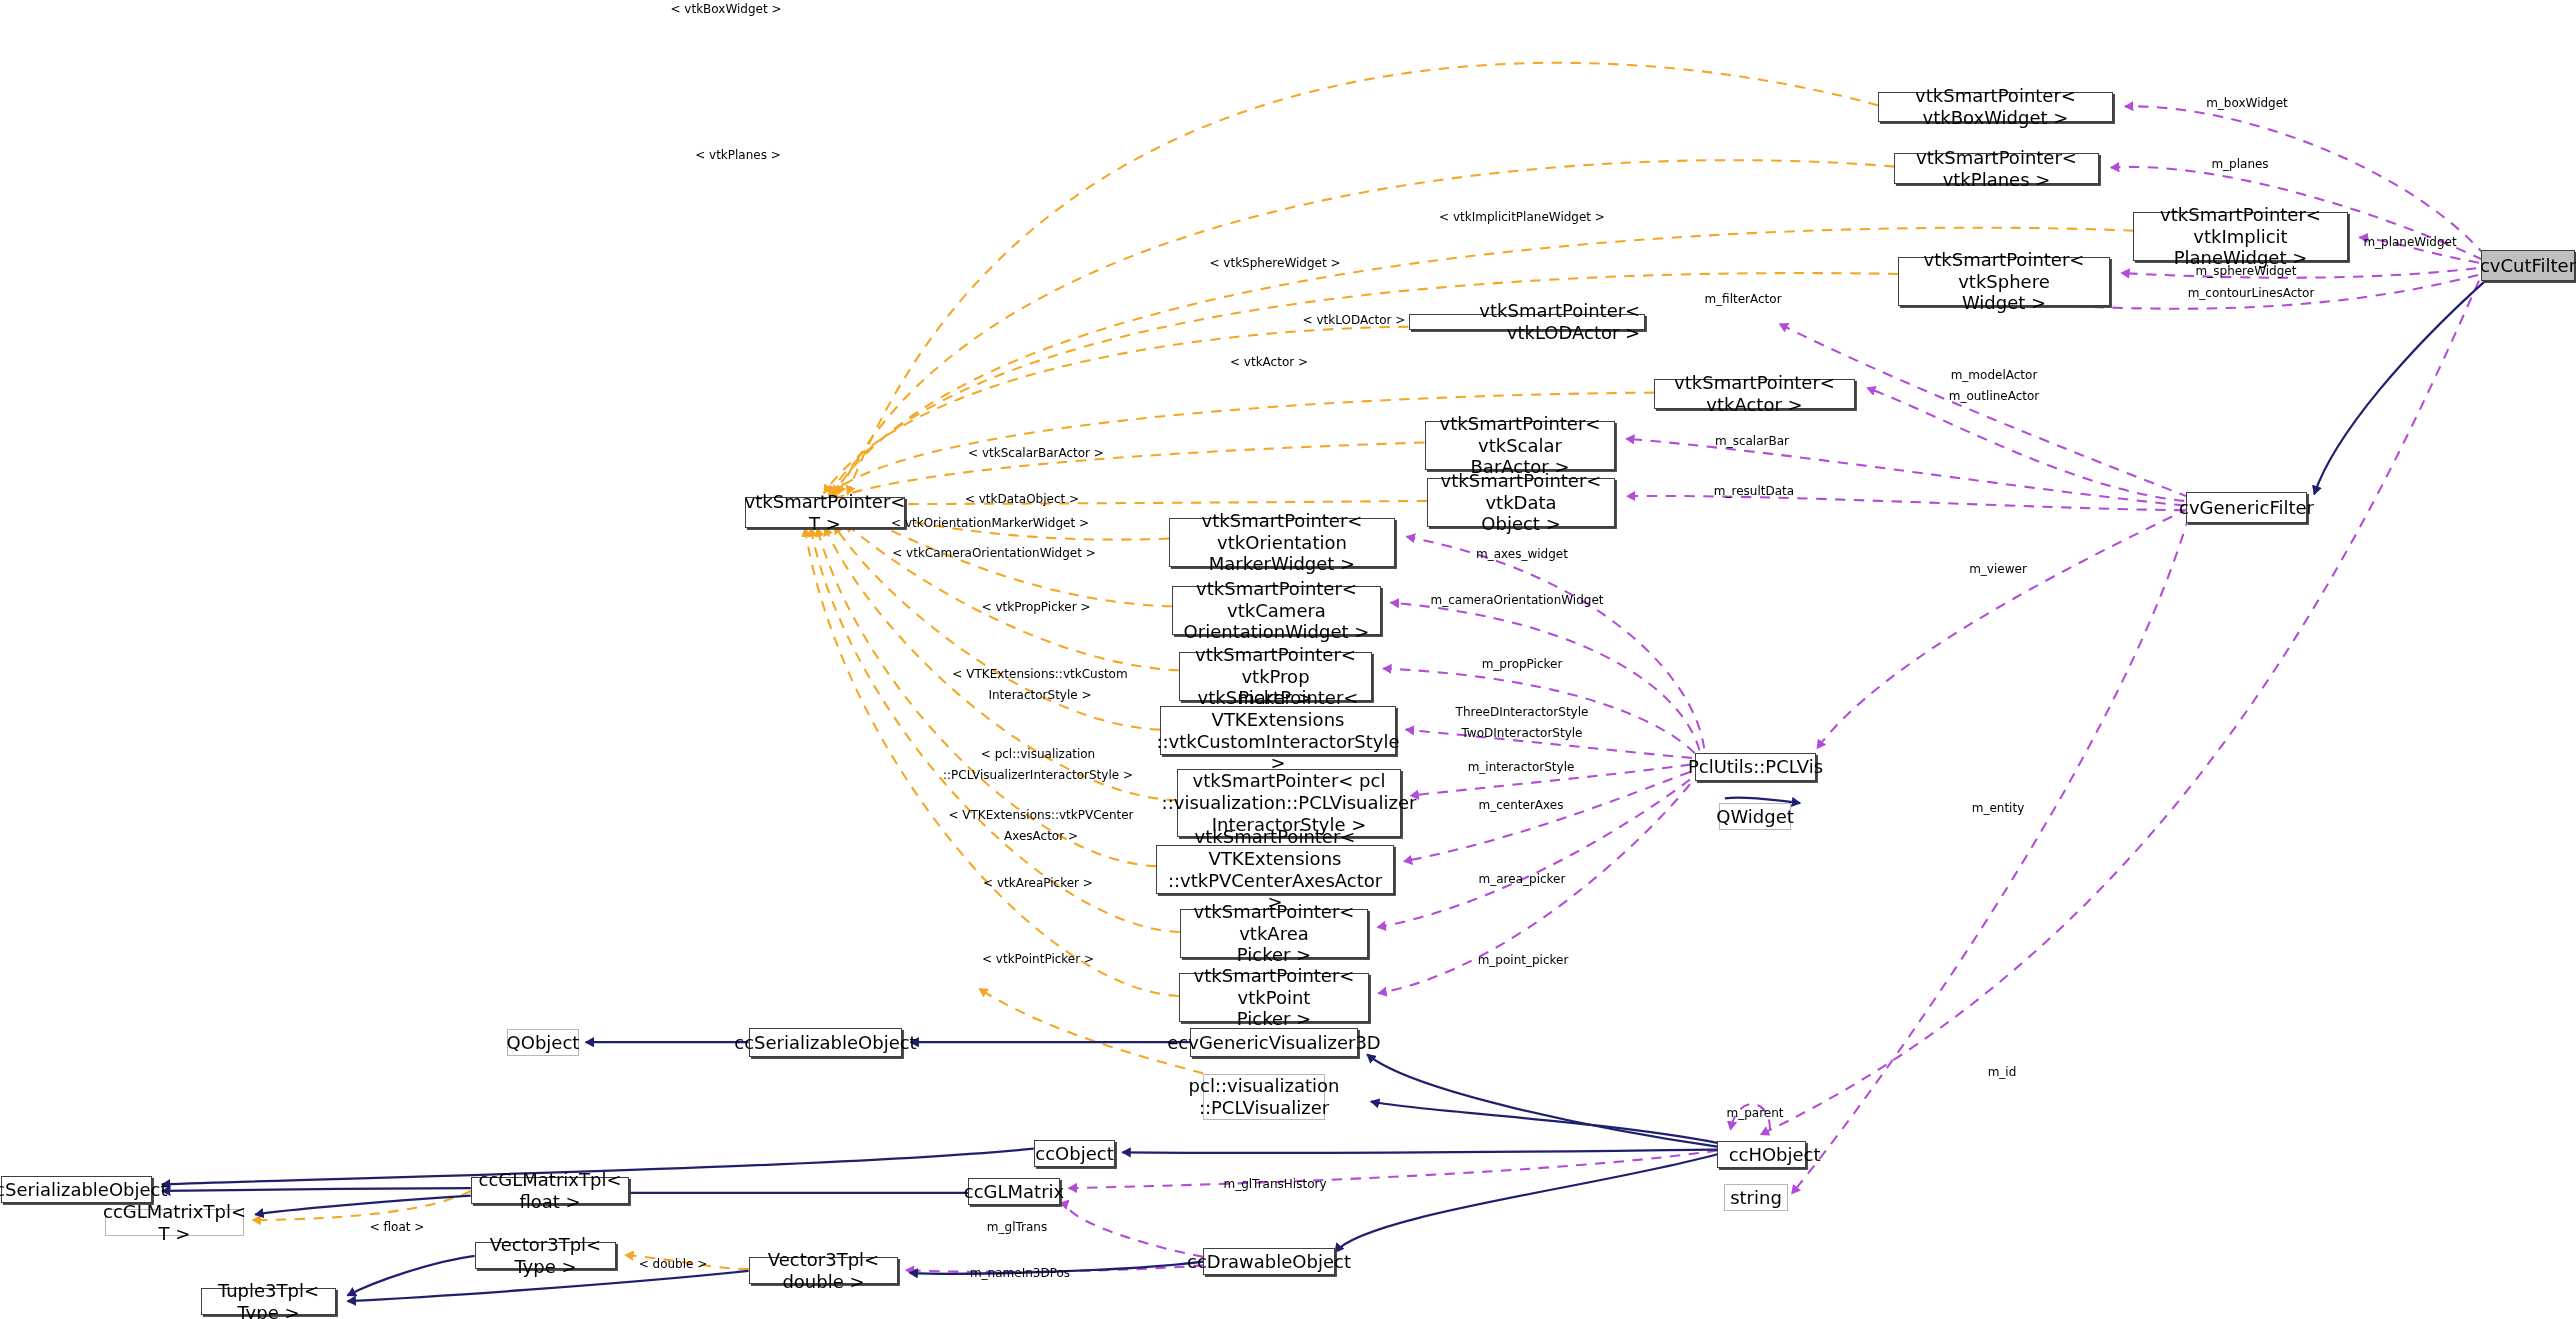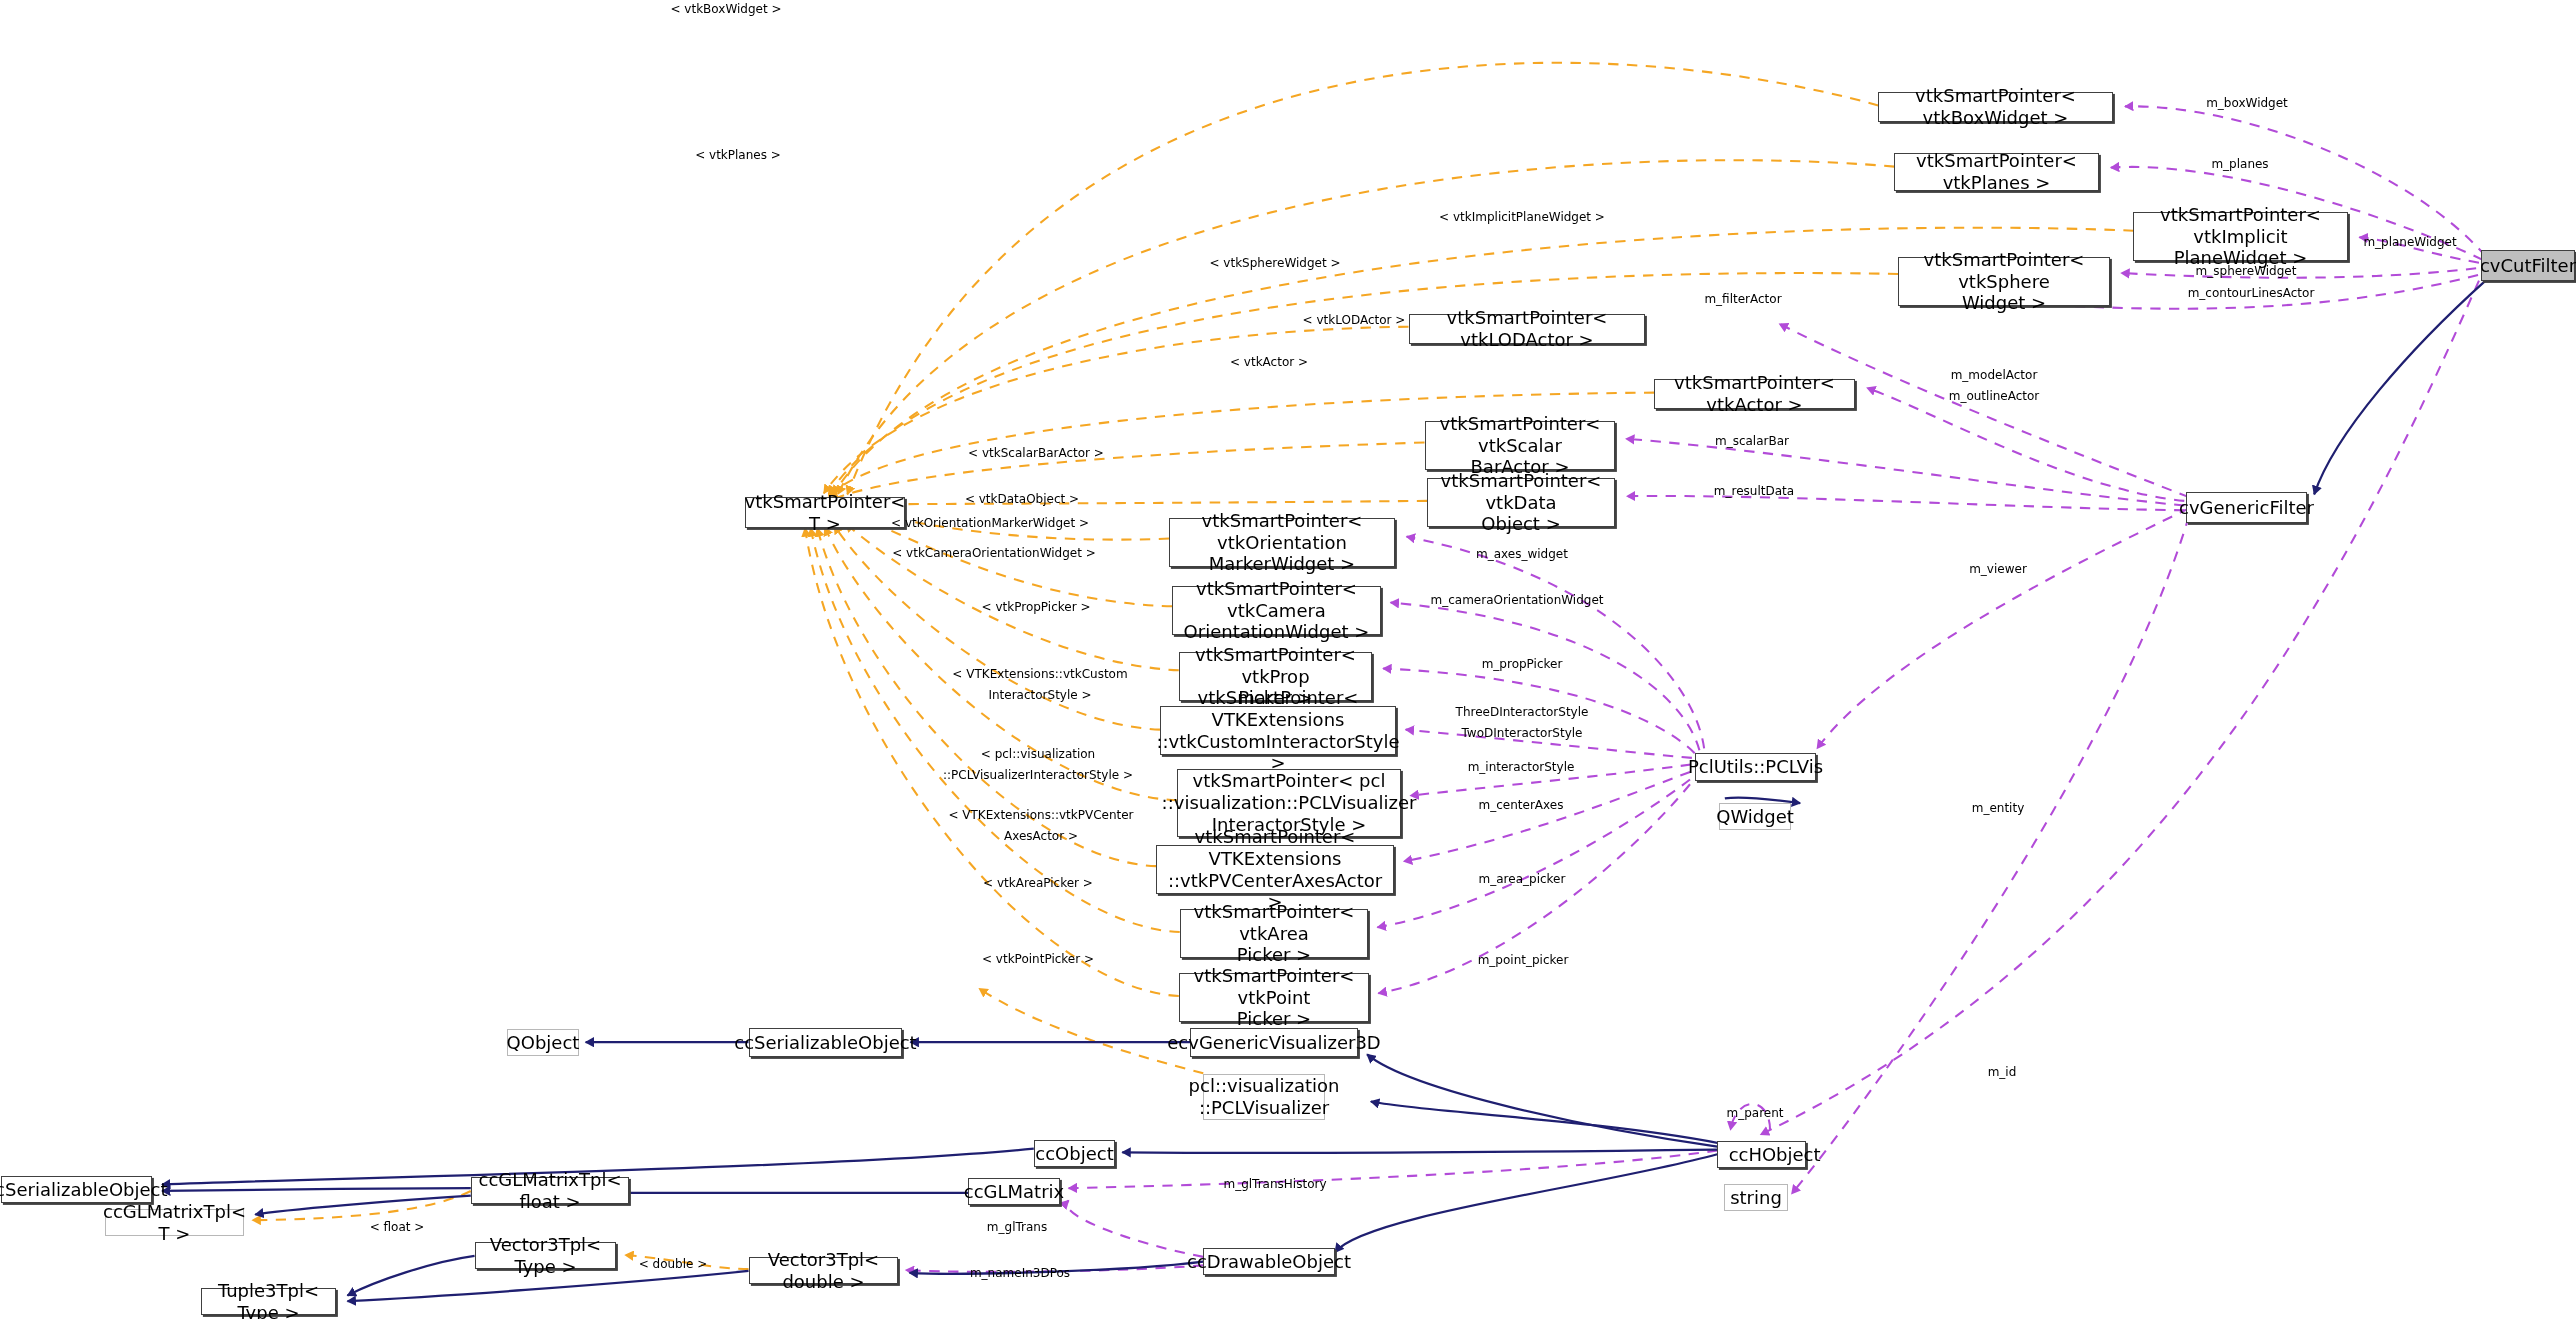--- a/index.html
+++ b/index.html
@@ -127,27 +127,27 @@
       <path d="M500,1262 C400,1262 250,1264 172,1265"></path>
       <path d="M500,1270 C420,1275 300,1285 271,1290"></path>
       <path d="M500,1267 C600,1267 900,1267 1037,1267"></path>
       <path d="M504,1334 C460,1340 400,1360 369,1376"></path>
       <path d="M795,1350 C650,1365 450,1378 369,1382"></path>
       <path d="M1278,1340 C1200,1350 1020,1355 966,1352"></path>
     </g>
   </svg>
 
 <div class="node" style="left: 1878px; top: 92px; width: 235px; height: 30px;">vtkSmartPointer&lt; vtkBoxWidget &gt;</div>
-    <div class="node" style="left: 1894px; top: 153px; width: 205px; height: 38px;">vtkSmartPointer&lt; vtkPlanes &gt;</div>
+    <div class="node" style="left: 1894px; top: 153px; width: 205px; height: 31px;">vtkSmartPointer&lt; vtkPlanes &gt;</div>
     <div class="node" style="left: 2133px; top: 212px; width: 215px; height: 49px;">vtkSmartPointer&lt; vtkImplicit
 PlaneWidget &gt;</div>
     <div class="node" style="left: 1898px; top: 257px; width: 212px; height: 49px;">vtkSmartPointer&lt; vtkSphere
 Widget &gt;</div>
     <div class="node grey" style="left: 2481px; top: 250px; width: 94px; height: 31px;">cvCutFilter</div>
-    <div class="node" style="left: 1409px; top: 314px; width: 236px; height: 30px;">vtkSmartPointer&lt; vtkLODActor &gt;</div>
+    <div class="node" style="left: 1409px; top: 314px; width: 236px; height: 16px; text-align: right;">vtkSmartPointer&lt; vtkLODActor &gt;</div>
     <div class="node" style="left: 1654px; top: 379px; width: 201px; height: 30px;">vtkSmartPointer&lt; vtkActor &gt;</div>
     <div class="node" style="left: 1425px; top: 421px; width: 190px; height: 49px;">vtkSmartPointer&lt; vtkScalar
 BarActor &gt;</div>
     <div class="node" style="left: 1427px; top: 478px; width: 188px; height: 49px;">vtkSmartPointer&lt; vtkData
 Object &gt;</div>
     <div class="node" style="left: 2186px; top: 492px; width: 121px; height: 31px;">cvGenericFilter</div>
     <div class="node" style="left: 745px; top: 497px; width: 160px; height: 31px;">vtkSmartPointer&lt; T &gt;</div>
     <div class="node" style="left: 1169px; top: 518px; width: 226px; height: 49px;">vtkSmartPointer&lt; vtkOrientation
 MarkerWidget &gt;</div>
     <div class="node" style="left: 1172px; top: 586px; width: 209px; height: 49px;">vtkSmartPointer&lt; vtkCamera

